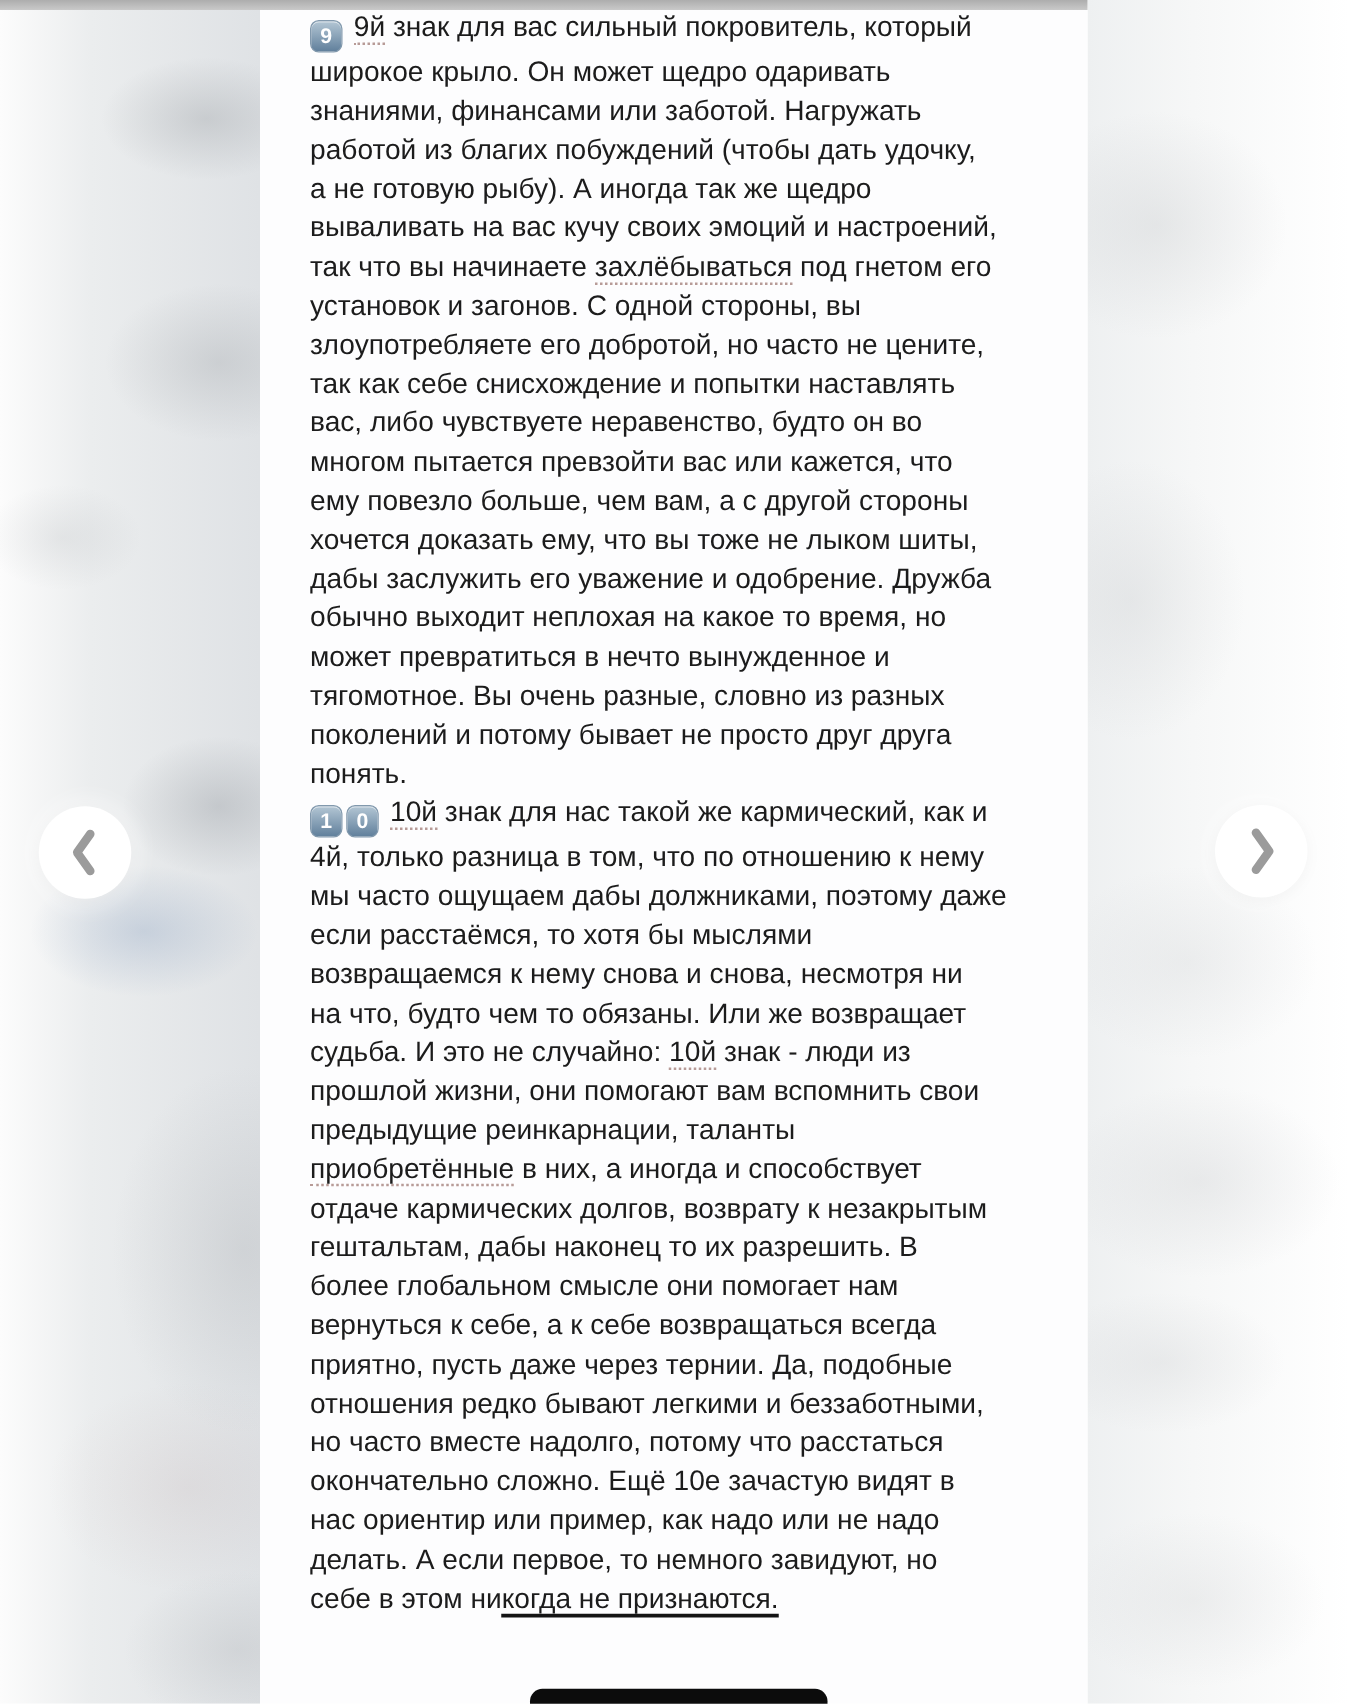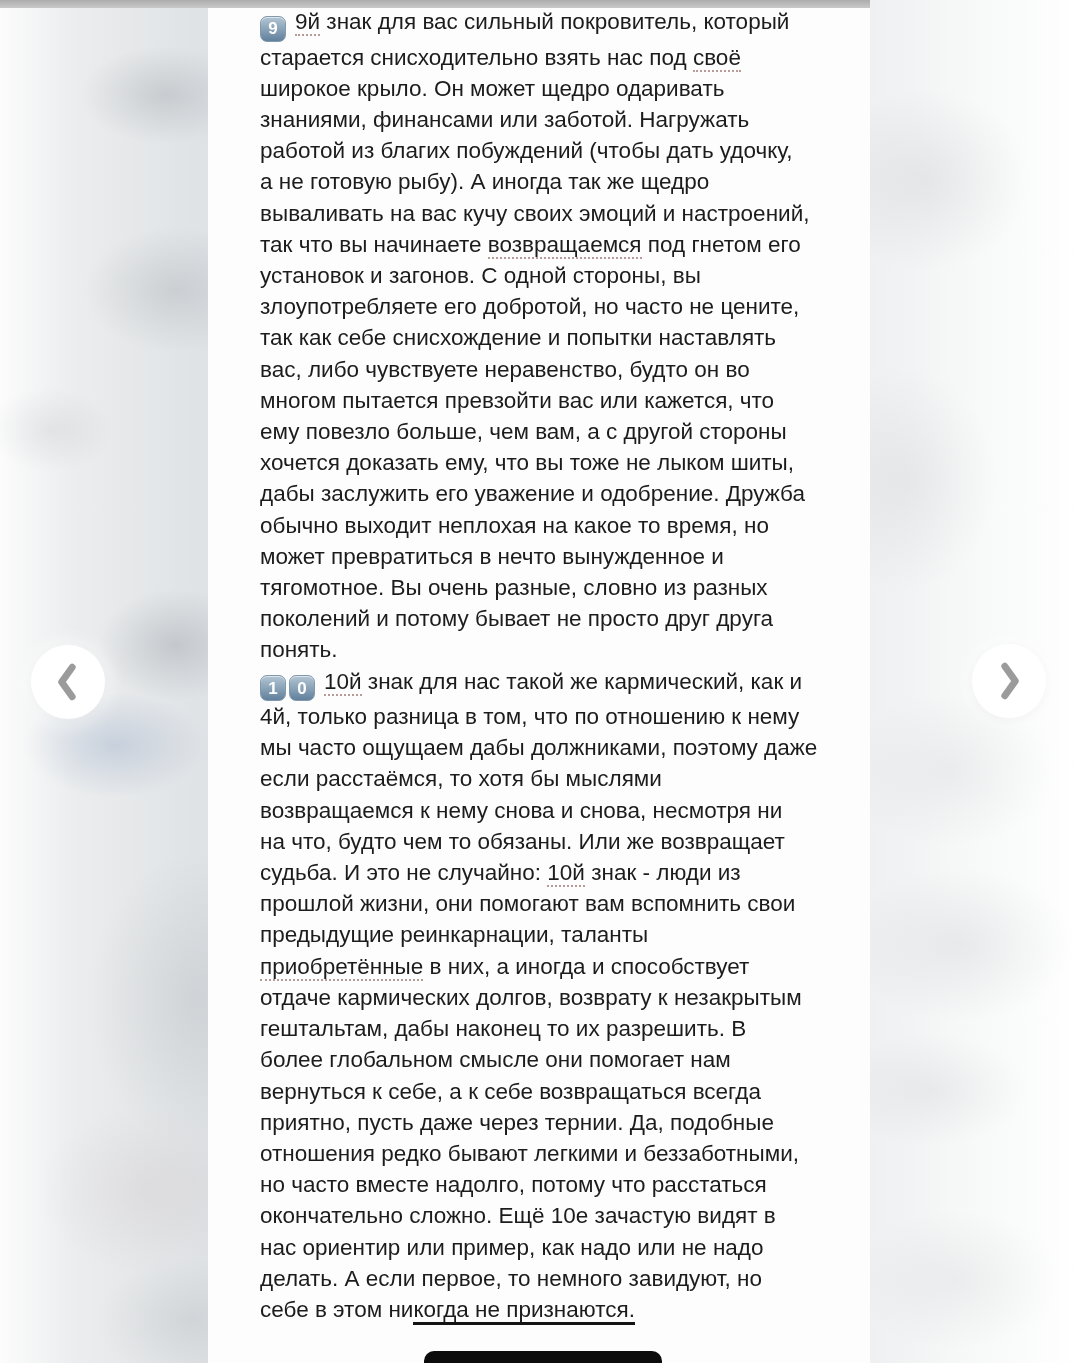--- a/index.html
+++ b/index.html
@@ -38,21 +38,21 @@
   .page-card{
     position:absolute;left:208px;top:0;width:662px;height:1363px;
     background:var(--card-bg,#fdfdfe);
   }
   .top-band{
     position:absolute;left:0;top:0;width:870px;height:8px;
     background:linear-gradient(#adadad,#c9c9c9);
   }
   
   .text-content{
-    position:absolute;left:260px;top:6px;width:624px;
+    position:absolute;left:248px;top:6px;width:624px;
     font-size:22.5px;line-height:31.2px;color:var(--text,#1c1c1c);
   }
   .paragraph + .paragraph{}
   .line{white-space:pre;}
   .seg-dotted{border-bottom:2px dotted var(--spell,#b79b97);}
   .seg-solid{border-bottom:3px solid var(--solid-u,#141414);}
   .keycap{
     display:inline-flex;align-items:center;justify-content:center;
     width:26px;height:26px;border-radius:7px;
     background:linear-gradient(180deg,var(--key-top,#b3c6d4) 0%,var(--key-bot,#61809c) 100%);
@@ -84,27 +84,26 @@
 
 <div class="prev-slide-preview"></div>
 <div class="next-slide-preview"></div>
 
 <div class="page-card"></div>
 <div class="top-band"></div>
 
 <div class="text-content" id="text-content">
     <div class="paragraph">
       <div class="line"><span class="keycap last">9</span><span class="seg-dotted">9й</span><span> знак для вас сильный покровитель, который</span></div>
-      <div class="line"><span>старается снисходительно взять нас под </span><span class="seg-dotted">своё</span></div>
       <div class="line"><span>широкое крыло. Он может щедро одаривать</span></div>
       <div class="line"><span>знаниями, финансами или заботой. Нагружать</span></div>
       <div class="line"><span>работой из благих побуждений (чтобы дать удочку,</span></div>
       <div class="line"><span>а не готовую рыбу). А иногда так же щедро</span></div>
       <div class="line"><span>вываливать на вас кучу своих эмоций и настроений,</span></div>
-      <div class="line"><span>так что вы начинаете </span><span class="seg-dotted">возвращаемся</span><span> под гнетом его</span></div>
+      <div class="line"><span>так что вы начинаете </span><span class="seg-dotted">захлёбываться</span><span> под гнетом его</span></div>
       <div class="line"><span>установок и загонов. С одной стороны, вы</span></div>
       <div class="line"><span>злоупотребляете его добротой, но часто не цените,</span></div>
       <div class="line"><span>так как себе снисхождение и попытки наставлять</span></div>
       <div class="line"><span>вас, либо чувствуете неравенство, будто он во</span></div>
       <div class="line"><span>многом пытается превзойти вас или кажется, что</span></div>
       <div class="line"><span>ему повезло больше, чем вам, а с другой стороны</span></div>
       <div class="line"><span>хочется доказать ему, что вы тоже не лыком шиты,</span></div>
       <div class="line"><span>дабы заслужить его уважение и одобрение. Дружба</span></div>
       <div class="line"><span>обычно выходит неплохая на какое то время, но</span></div>
       <div class="line"><span>может превратиться в нечто вынужденное и</span></div>

